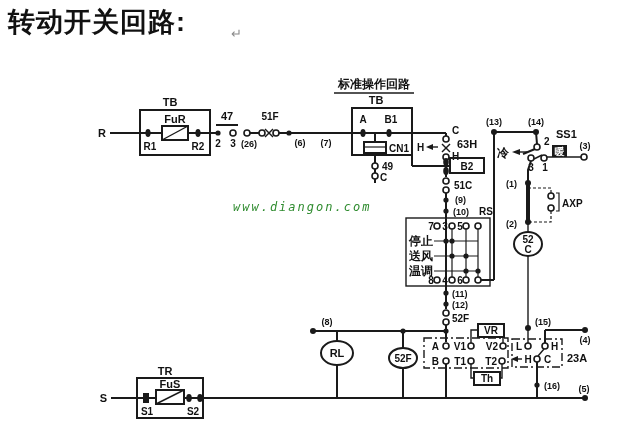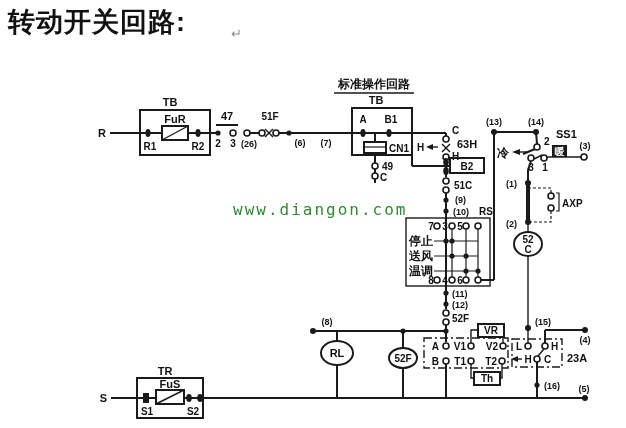--- a/index.html
+++ b/index.html
@@ -1,22 +1,22 @@
 <!DOCTYPE html>
 <html><head>
 <meta charset="utf-8">
 <style>
   html,body{margin:0;padding:0;background:#fff;}
   #page{position:relative;width:626px;height:428px;background:#ffffff;overflow:hidden;
         font-family:"Liberation Sans",sans-serif;}
   #title{position:absolute;left:8px;top:4px;font-size:27px;font-weight:bold;color:#111;
          letter-spacing:1px;}
   #retmark{position:absolute;left:231px;top:26px;font-size:13px;color:#8a8a8a;}
-  #watermark{position:absolute;left:233px;top:200px;font-size:16px;color:#2e8b2e;
-             font-family:"DejaVu Sans Mono",monospace;letter-spacing:2px;}
+  #watermark{position:absolute;left:233px;top:200px;font-size:12px;color:#2e8b2e;
+             font-family:"DejaVu Sans Mono",monospace;letter-spacing:2px;font-style:italic;}
   svg{position:absolute;left:0;top:0;}
   svg text{font-family:"Liberation Sans",sans-serif;fill:#111;}
   .lbl{font-size:10px;font-weight:bold;}
   .big{font-size:11px;font-weight:bold;}
   .sm{font-size:9px;font-weight:bold;}
   .cn{font-size:12px;font-weight:bold;}
   .w{stroke:#1a1a1a;stroke-width:2;fill:none;}
   .w1{stroke:#1a1a1a;stroke-width:1.4;fill:none;}
   .wt{stroke:#1a1a1a;stroke-width:1.2;fill:none;}
   .wb{stroke:#1a1a1a;stroke-width:4;fill:none;}

